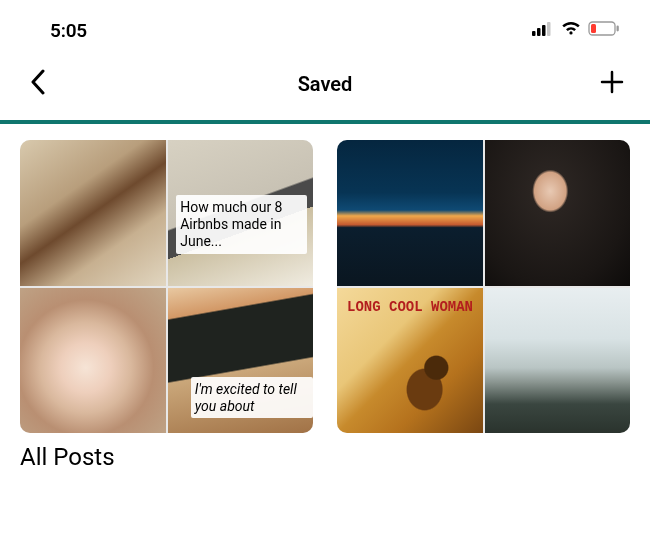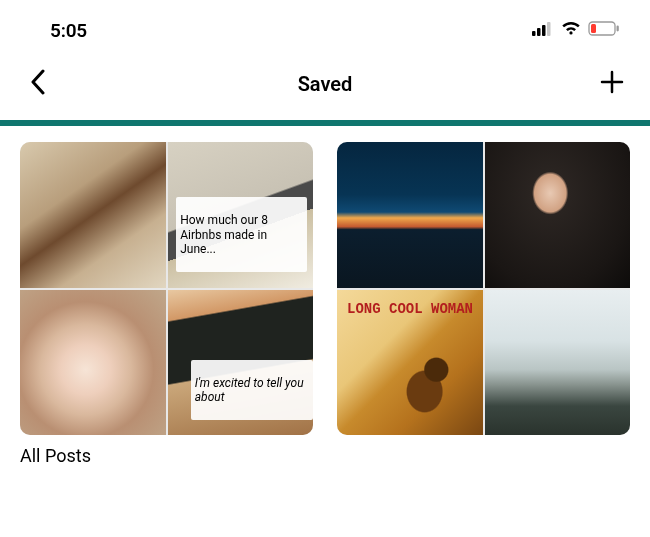--- a/index.html
+++ b/index.html
@@ -28,21 +28,21 @@
     .status-icons {
       display: flex;
       align-items: center;
       gap: 6px;
     }
     .header {
       display: flex;
       align-items: center;
       justify-content: space-between;
       padding: 18px 20px 18px 20px;
-      border-bottom: 6px solid #0f766e;
+      border-bottom: 4px solid #0f766e;
     }
     .back-btn, .add-btn {
       width: 36px;
       height: 36px;
       display: flex;
       align-items: center;
       justify-content: center;
       cursor: pointer;
     }
     .title {
@@ -70,29 +70,29 @@
       background: #e8e8e8;
     }
     .thumb {
       position: relative;
       overflow: hidden;
       background: #666;
     }
     .thumb-overlay {
       position: absolute;
       background: rgba(255,255,255,0.92);
-      font-size: 12px;
-      padding: 16px 4px;
+      font-size: 14px;
+      padding: 4px 4px;
       border-radius: 2px;
       line-height: 1.2;
       max-width: 90%;
     }
     .collection-label {
       margin-top: 10px;
-      font-size: 18px;
+      font-size: 24px;
       display: flex;
       align-items: center;
       gap: 6px;
     }
     
     .t-a1 { background: linear-gradient(145deg,#d8c9ad 0%,#b89e7c 35%,#6e4a2e 50%,#c7b090 70%,#e1d6c0 100%); }
     .t-a2 { background: linear-gradient(160deg,#d7d1c2 0%,#c8c2b4 45%,#4a4a4a 46%,#4a4a4a 60%,#cbbfa1 60%,#f0ece1 100%); }
     .t-a3 { background: radial-gradient(circle at 45% 55%,#f6e4d6 0%,#eecfbc 22%,#d9b89d 40%,#b98f72 60%,#c0a78a 100%); }
     .t-a4 { background: linear-gradient(170deg,#e8c8a1 0%,#d29866 18%,#1f231f 19%,#1f231f 55%,#caa77a 56%,#a17246 100%); font-style: italic; }
     .t-b1 { background: linear-gradient(180deg,#05263f 0%,#073454 36%,#0f4a74 48%,#f0a84b 52%,#c45a30 58%,#0b1e2e 60%,#0a1620 100%); }

